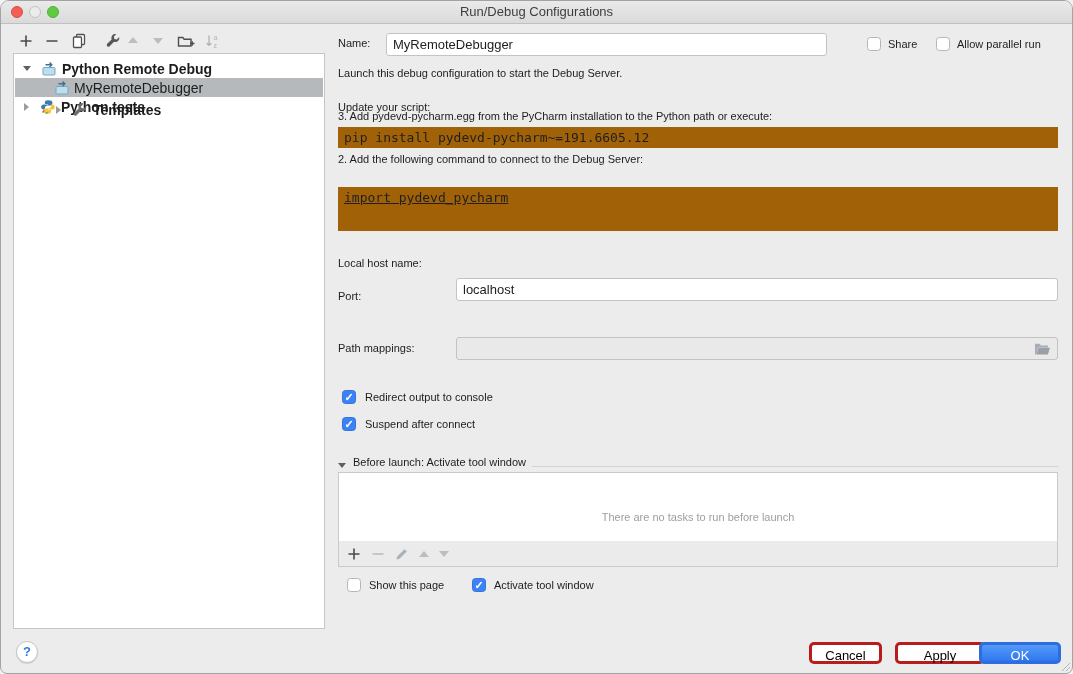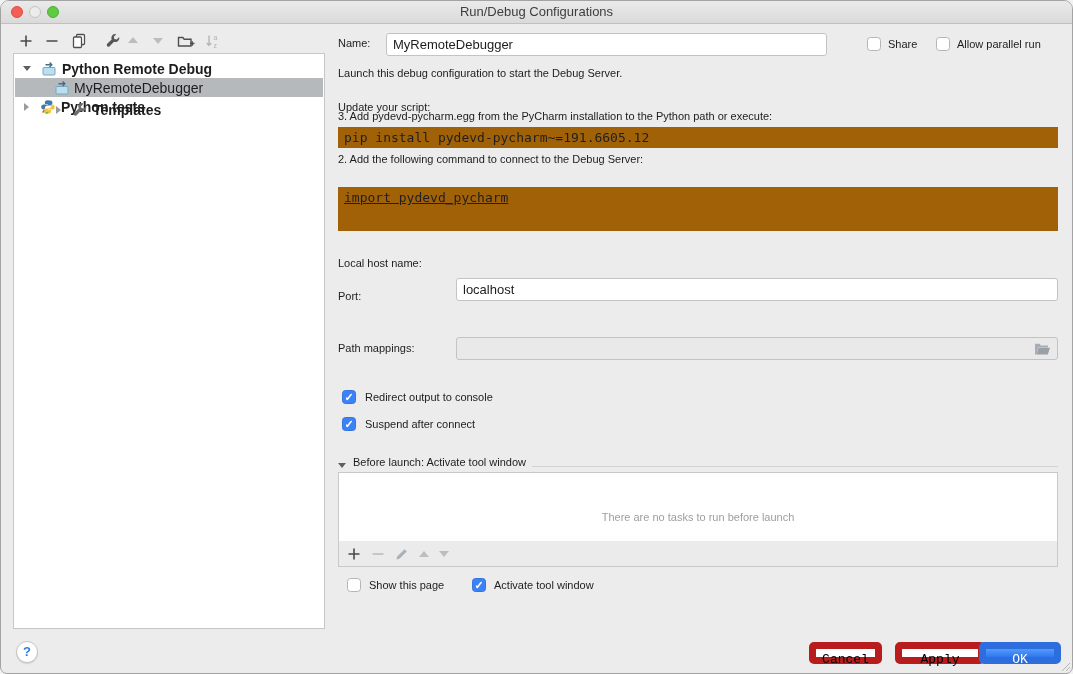--- a/index.html
+++ b/index.html
@@ -35,22 +35,22 @@
   .code{background:#a16207;font-family:"DejaVu Sans Mono",monospace;font-size:13px;
     color:#1f1f1f;line-height:20px;padding:1px 6px;box-sizing:border-box;white-space:pre;}
   .lbl{font-size:11px;white-space:nowrap;}
   
   .cb{width:14px;height:14px;border:1px solid #b5b5b5;border-radius:3.5px;background:#fff;
     display:inline-block;box-sizing:border-box;vertical-align:middle;}
   .cb.checked{background:#3b82f6;border-color:#3474de;}
   .cb.checked::after{content:"✓";color:#fff;font-size:11px;font-weight:bold;display:block;
     text-align:center;line-height:12px;}
   
-  .btn{height:22px;border:7px solid #b91c1c;border-radius:5px;background:#fff;font-size:13px;
-    text-align:center;line-height:20px;box-sizing:border-box;font-family:Liberation Mono, monospace;}
+  .btn{height:22px;border:3px solid #b91c1c;border-radius:5px;background:#fff;font-size:13px;
+    text-align:center;line-height:20px;box-sizing:border-box;font-family:Liberation Sans, sans-serif;}
   .btn.primary{background:linear-gradient(#559af8,#2f77f0);color:#fff;border-color:#2d6ddd;}
   .helpbtn{width:22px;height:22px;border-radius:50%;background:#fff;border:1px solid #c6c6c6;
     box-shadow:0 1px 1px rgba(0,0,0,.12);color:#2f7de1;font-weight:bold;font-size:13px;
     text-align:center;line-height:20px;box-sizing:border-box;}
   .sep{flex:1;height:1px;background:#d2d2d2;margin-top:8px;margin-left:6px;}
   .tasksbox{left:337px;top:471px;width:720px;height:89px;background:#fff;border:1px solid #c9c9c9;
     box-sizing:border-box;display:flex;align-items:center;justify-content:center;}
   .taskstrip{left:337px;top:540px;width:720px;height:26px;background:#ebebeb;
     border:1px solid #c9c9c9;border-top:none;box-sizing:border-box;display:flex;align-items:center;gap:10px;padding-left:8px;}
   .gray{color:#9e9e9e;}

